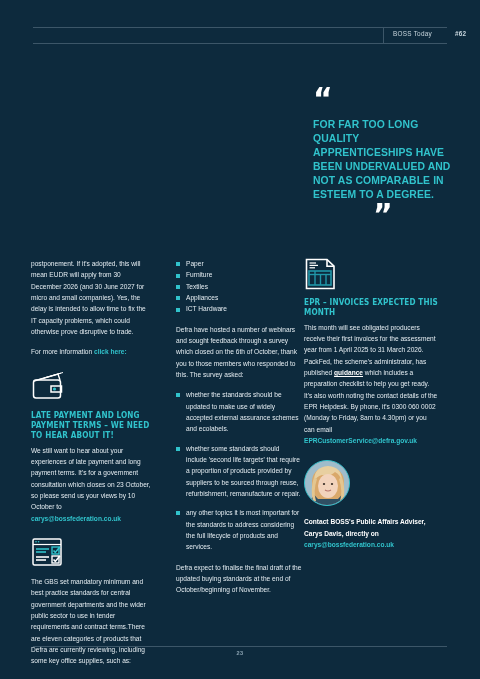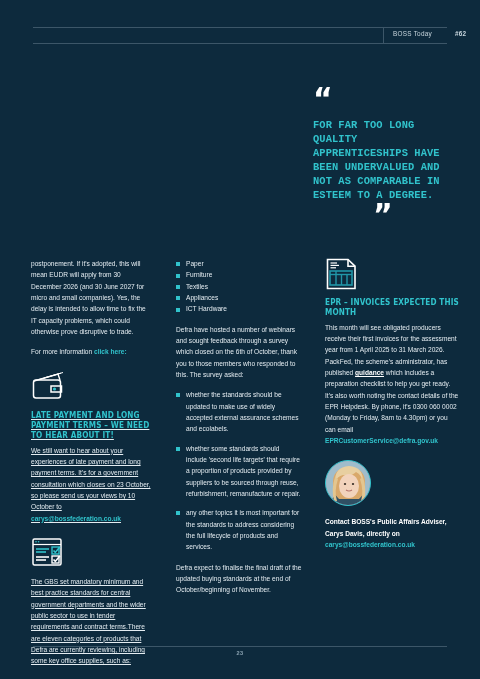--- a/index.html
+++ b/index.html
@@ -28,43 +28,43 @@
 
   
   .quote-block { position:absolute; left:313px; top:88px; width:140px; }
   .quote-mark {
     font-family:"DejaVu Sans", sans-serif;
     font-size:30px; font-weight:bold; color:#ffffff; line-height:.75;
     letter-spacing:-1px;
   }
   .quote-open { margin-bottom:7px; }
   .quote-text {
-    font-family:Liberation Mono, monospace;
+    font-family:Liberation Sans, sans-serif;
     font-size:10.4px; font-weight:bold; line-height:1.36;
     letter-spacing:.1px; color:#31c3cc; text-transform:uppercase;
   }
   .quote-close { text-align:left; margin-left:60px; margin-top:2px; }
 
   
   .col { position:absolute; top:258px; font-size:6.6px; line-height:1.72; color:#e4ecf1; }
   .col-1 { left:31px;  width:122px; }
   .col-2 { left:176px; width:126px; }
-  .col-3 { left:325px; width:135px; }
+  .col-3 { left:304px; width:135px; }
 
   .para { margin-bottom:9px; }
   .para:last-child { margin-bottom:0; }
 
   a.link, .link {
     color:#31c3cc; font-weight:bold; text-decoration:none;
     word-break:break-word;
   }
   .bold-inline { font-weight:bold; color:#ffffff; }
 
   
-  .section { margin-top:13px;text-decoration:underline; }
+  .section { margin-top:13px; }
   .sec-icon { width:34px; height:32px; margin-bottom:7px; display:block; }
   .sec-head {
     font-family:"DejaVu Sans Condensed","Liberation Sans", sans-serif;
     font-size:8.1px; font-weight:bold; line-height:1.28; letter-spacing:.15px;
     color:#31c3cc; text-transform:uppercase; margin-bottom:4px;
   }
 
   
   ul.blist { list-style:none; margin:0 0 9px 0; padding:0; }
   ul.blist li {

